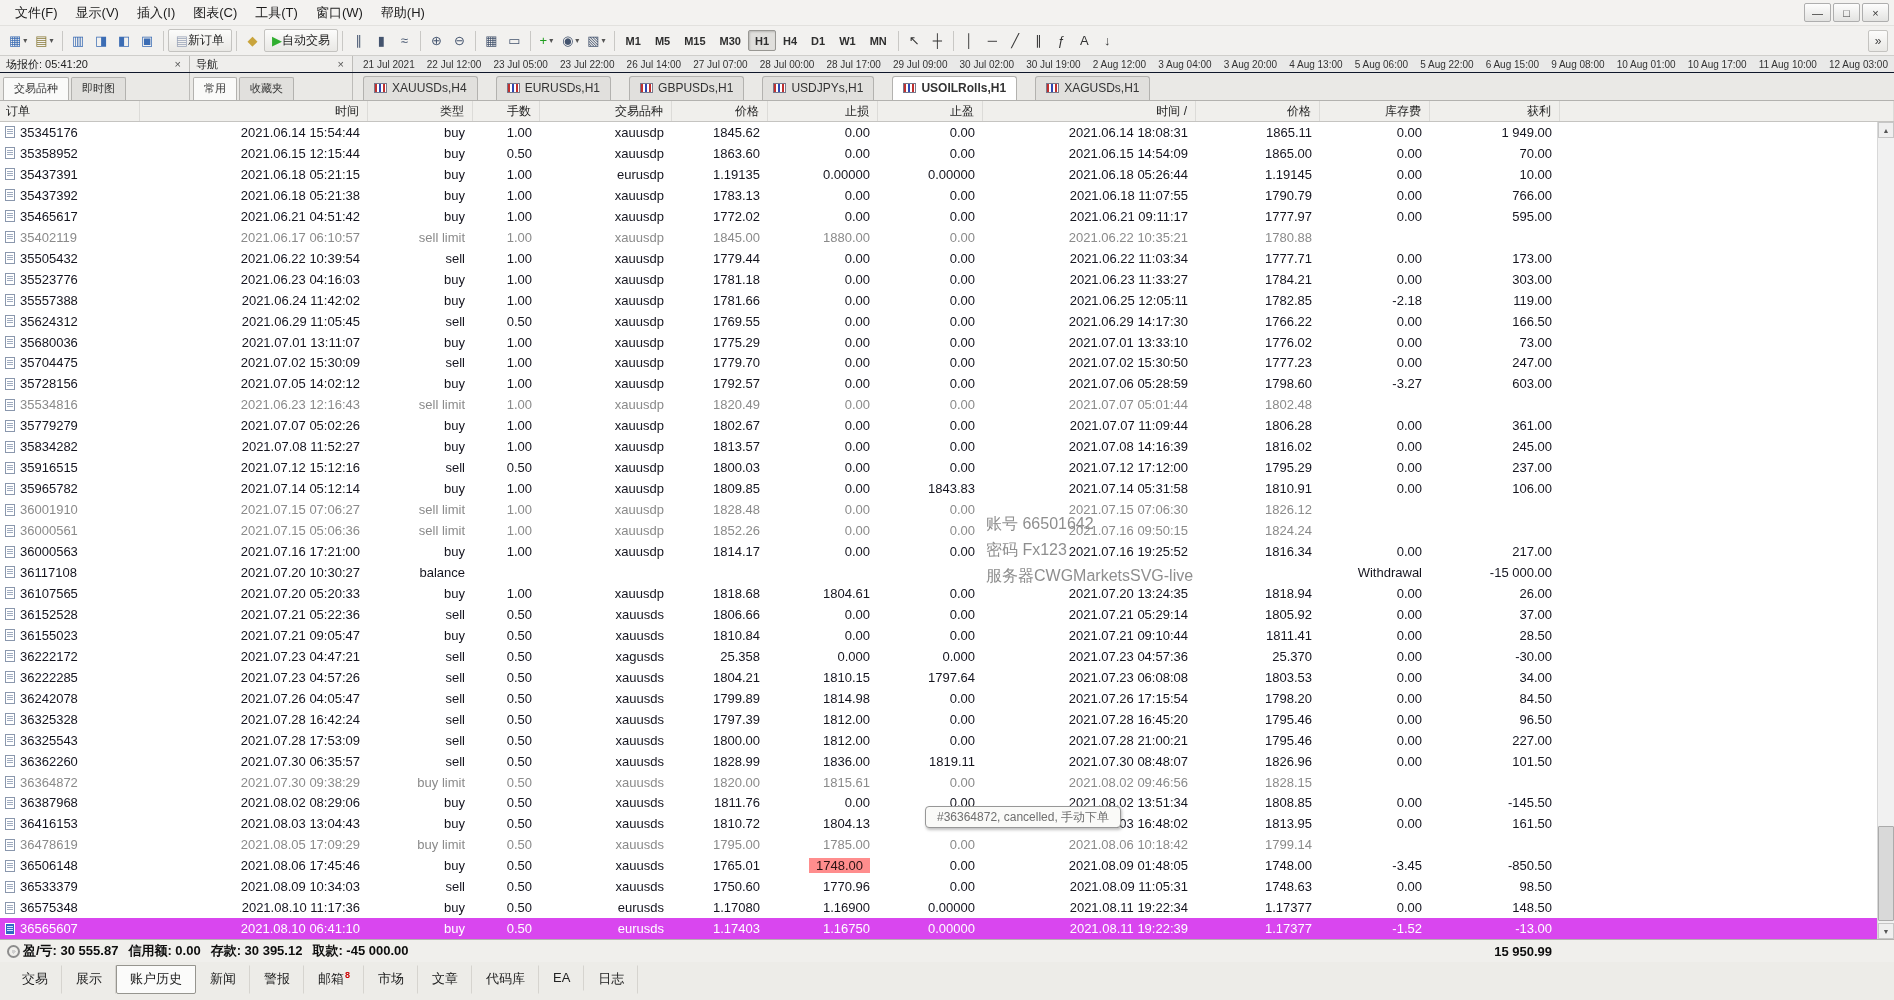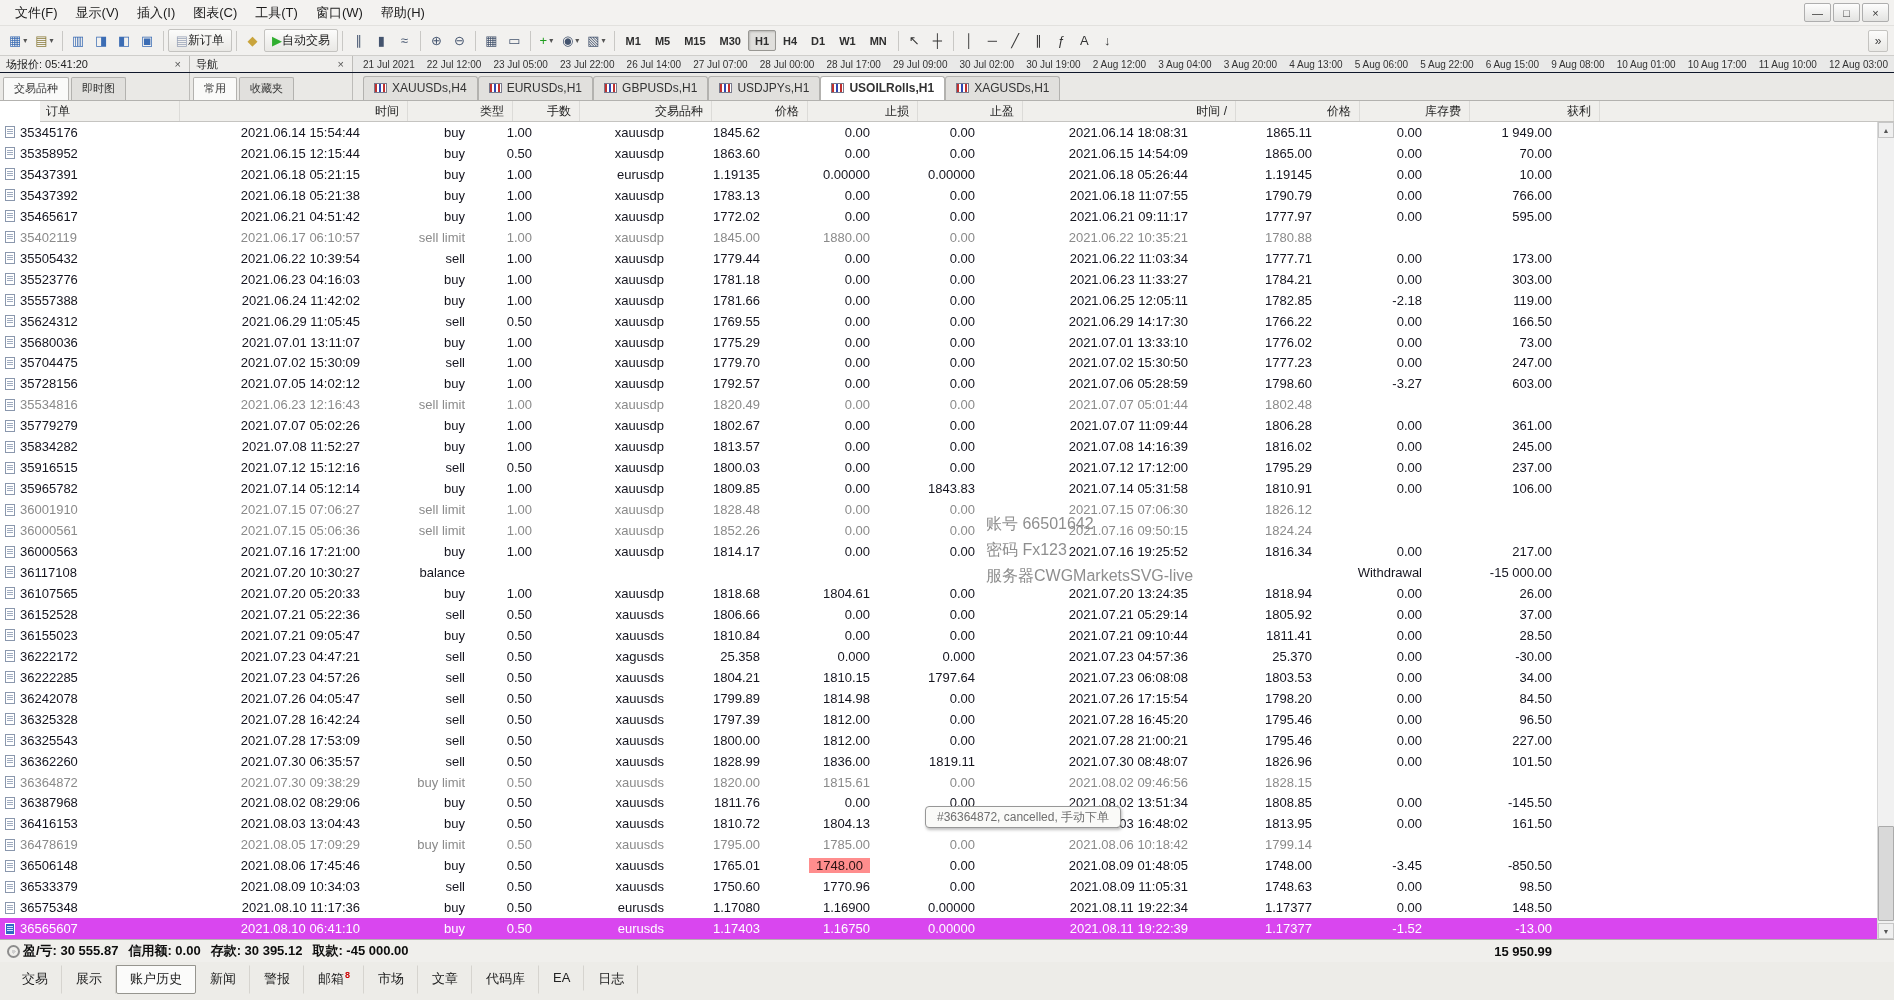--- a/index.html
+++ b/index.html
@@ -49,33 +49,33 @@
   
   .tabsrow { height:28px; flex:0 0 28px; display:flex; align-items:flex-end; background:#eae9e6;
              border-bottom:1px solid #b3b2af; }
   .mini-tabs { height:100%; display:flex; align-items:flex-end; gap:2px; padding:0 3px;
                border-right:1px solid #bdbcb9; }
   .mini-tabs.mw { width:190px; flex:0 0 190px; }
   .mini-tabs.nav { width:163px; flex:0 0 163px; }
   .mini-tab { font-size:11px; color:#333; padding:3px 10px 4px; border:1px solid #b3b2af; border-bottom:none;
               background:#e1e0dd; border-radius:2px 2px 0 0; white-space:nowrap; }
   .mini-tab.active { background:#fafaf9; }
-  .chart-tabs { flex:1; display:flex; align-items:flex-end; gap:0; padding-left:10px; overflow:hidden; }
+  .chart-tabs { flex:1; display:flex; align-items:flex-end; gap:18px; padding-left:10px; overflow:hidden; }
   .chart-tab { display:flex; align-items:center; gap:5px; font-size:12px; color:#333;
                padding:4px 10px 5px; border:1px solid #b3b2af; border-bottom:none;
                background:#e1e0dd; border-radius:3px 3px 0 0; white-space:nowrap; }
   .chart-tab.active { background:#ffffff; font-weight:bold; position:relative; top:1px; padding-bottom:6px; }
   .ct-icon { width:13px; height:10px; border:1px solid #77798c; flex:0 0 13px;
              background:repeating-linear-gradient(90deg,#c03030 0 2px,#ffffff 2px 4px,#3048b0 4px 6px,#ffffff 6px 8px); }
 
   
   .table-wrap { flex:1; display:flex; flex-direction:column; background:#ffffff; position:relative;
                 --cols:140px 228px 105px 67px 132px 96px 110px 105px 213px 124px 110px 130px 1fr; }
   .thead { height:21px; flex:0 0 21px; display:grid; grid-template-columns:var(--cols);
-           background:#f0efec; border-bottom:1px solid #c5c4c1;margin-left:40px; }
+           background:#f0efec; border-bottom:1px solid #c5c4c1; }
   .th { font-size:12px; color:#1f1f1f; display:flex; align-items:center; justify-content:flex-end;
         padding:0 8px; border-right:1px solid #dcdbd8; overflow:hidden; white-space:nowrap; }
   .th:first-child { justify-content:flex-start; padding-left:6px; }
   .tbody { flex:1; display:flex; flex-direction:column; }
   .trow { flex:1; display:grid; grid-template-columns:var(--cols); align-items:center;
           font-size:13px; color:#15151f; background:#ffffff; }
   .td { text-align:right; padding:0 8px; white-space:nowrap; overflow:hidden; }
   .td.order { display:flex; align-items:center; gap:5px; text-align:left; padding:0 4px 0 5px; }
   .td.filler { padding:0; }
   .doc-icon { width:10px; height:12px; flex:0 0 10px; background:#fff; border:1px solid #8a97ad; position:relative; }

